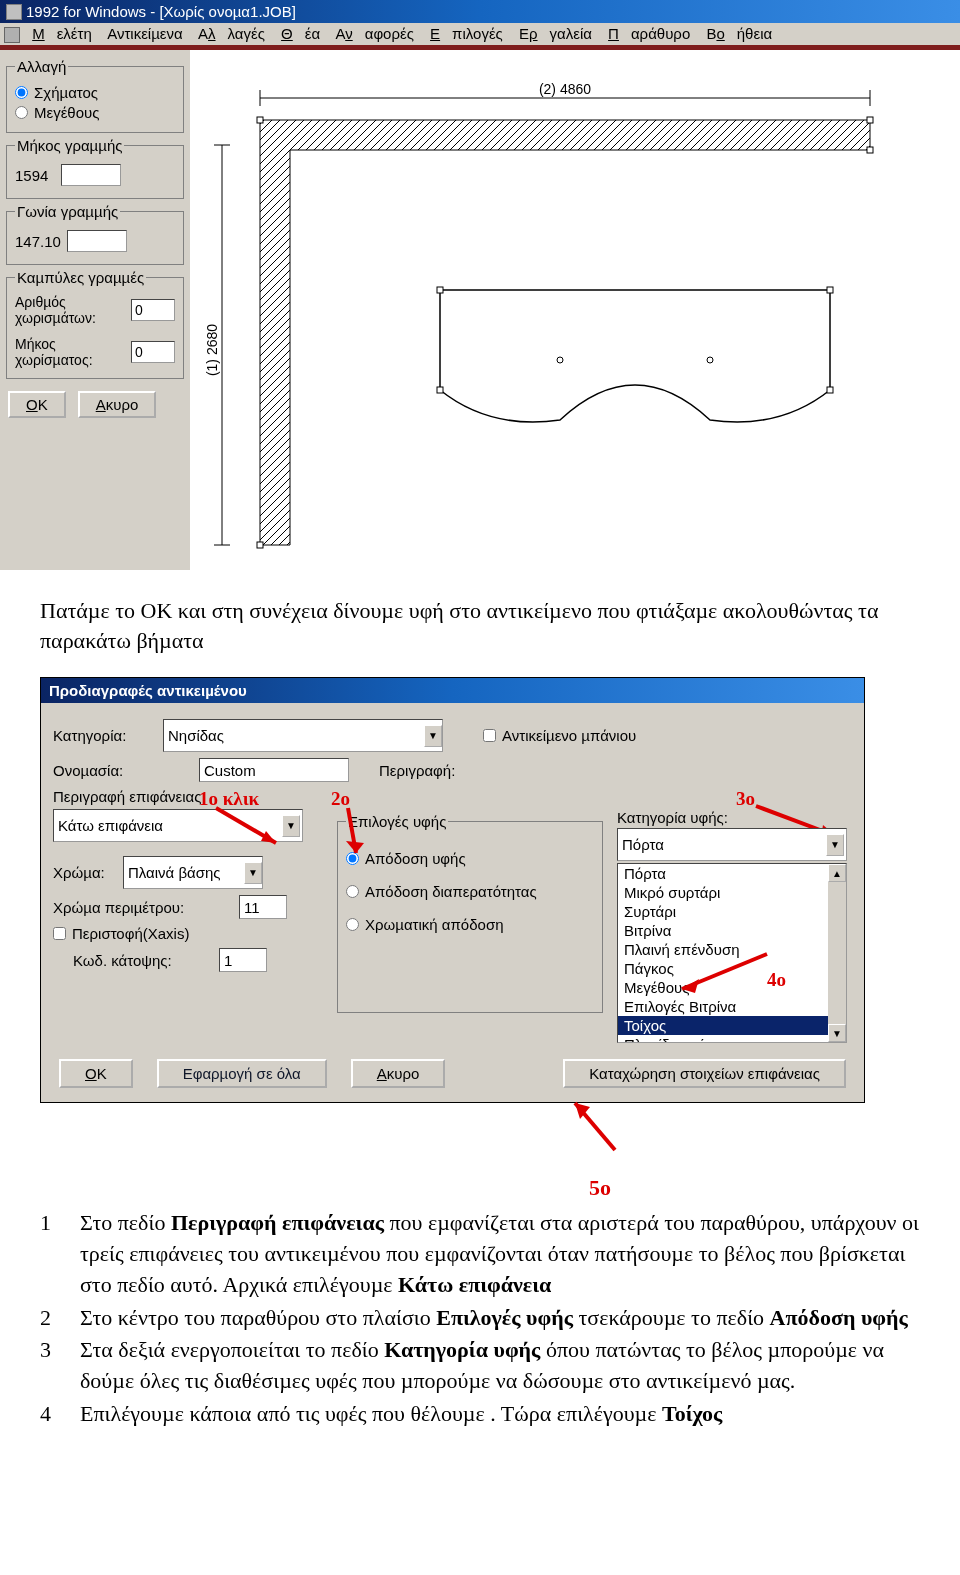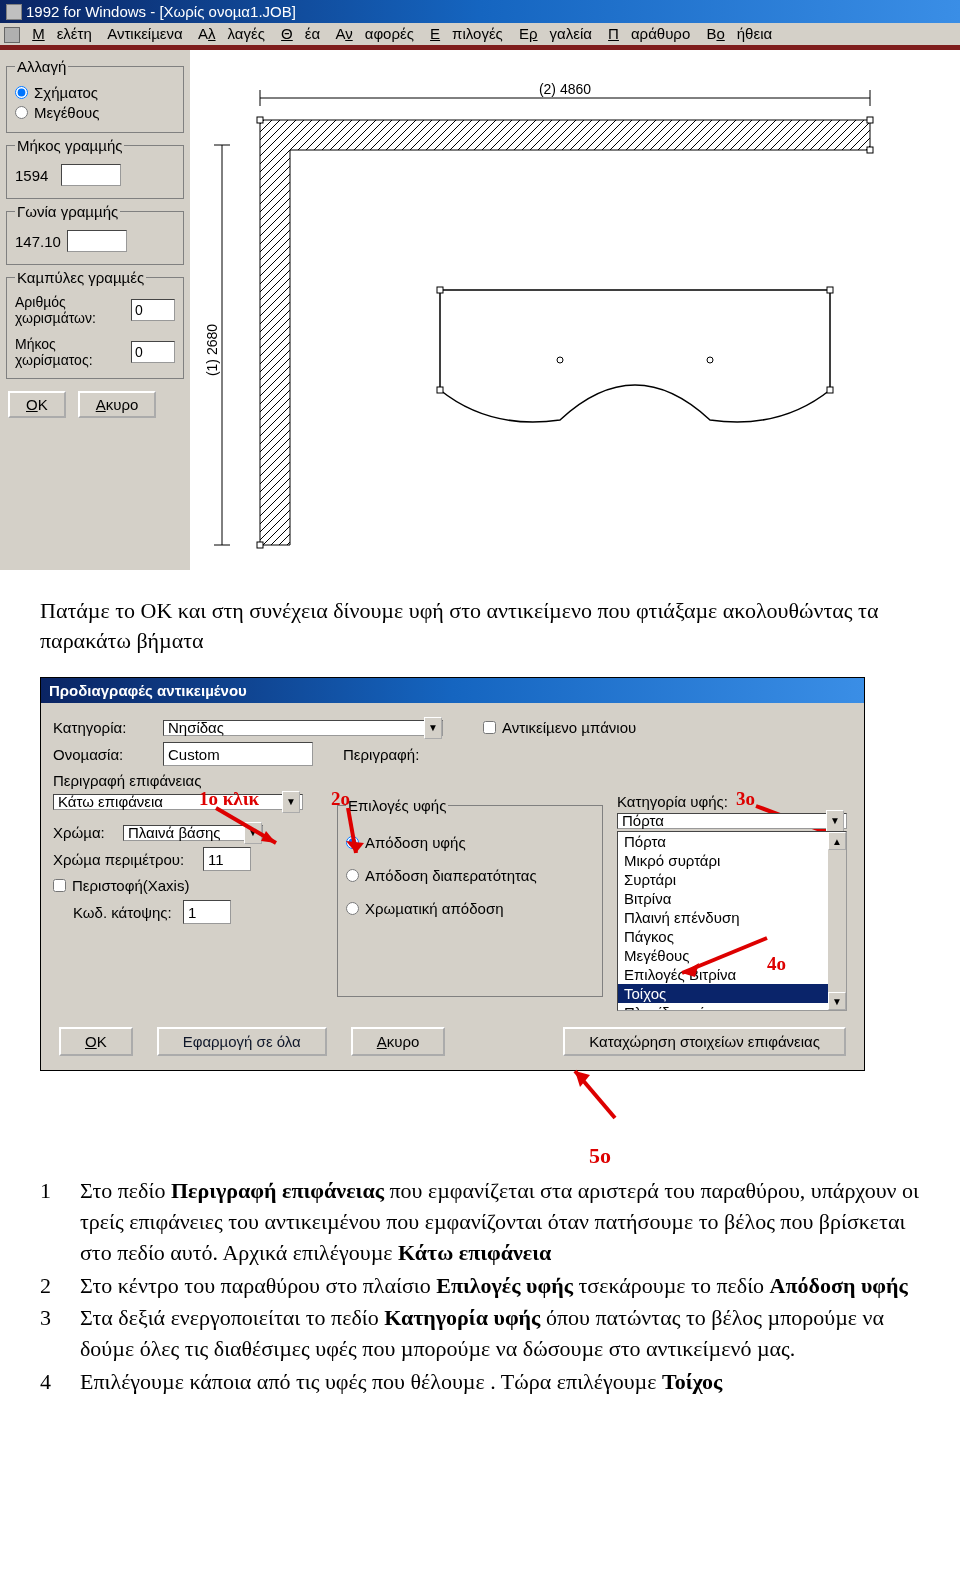--- a/index.html
+++ b/index.html
@@ -36,24 +36,24 @@
   
   
   .doctext { padding: 26px 40px 16px 40px; font-family: "Times New Roman", serif; font-size: 22px; line-height: 1.35; }
   
   
   .dialog2 { margin: 6px 40px 0 40px; width: 825px; background: #d4d0c8; border: 1px solid #000; }
   .dlg2-title { background: linear-gradient(to right, #0a2463, #1565c0, #3a8ee6); color: #fff; padding: 4px 8px; font-size: 15px; font-weight: bold; }
   .dlg2-body { padding: 10px 12px 6px 12px; position: relative; }
   .formrow { display: flex; align-items: center; margin: 6px 0; }
   .formrow label { width: 110px; font-size: 15px; }
-  .combo { display: inline-flex; align-items: center; background: #fff; border: 1px inset #999; height: 16px; }
+  .combo { display: inline-flex; align-items: center; background: #fff; border: 1px inset #999; height: 33px; }
   .combo input { border: none; outline: none; height: 22px; padding: 0 4px; font-size: 15px; background: transparent; }
   .combo .dropbtn { width: 18px; height: 22px; background: #d4d0c8; border: 1px outset #fff; display: flex; align-items: center; justify-content: center; font-size: 10px; }
-  .txtinput { background: #fff; border: 1px inset #999; height: 24px; padding: 0 4px; font-size: 15px; }
+  .txtinput { background: #fff; border: 1px inset #999; height: 24px; padding: 0 4px; font-size: 15px; margin-left: 36px; }
   .chkrow { display: flex; align-items: center; gap: 6px; font-size: 15px; margin: 6px 0; }
   
   .cols { display: flex; gap: 12px; align-items: flex-start; }
   .col-left { width: 270px; }
   .col-mid { width: 270px; }
   .col-right { flex: 1; }
   
   .listbox { background: #fff; border: 1px inset #999; height: 180px; overflow-y: auto; font-size: 15px; position: relative; }
   .listbox .item { padding: 1px 6px; }
   .listbox .item.selected { background: #0a246a; color: #fff; }

